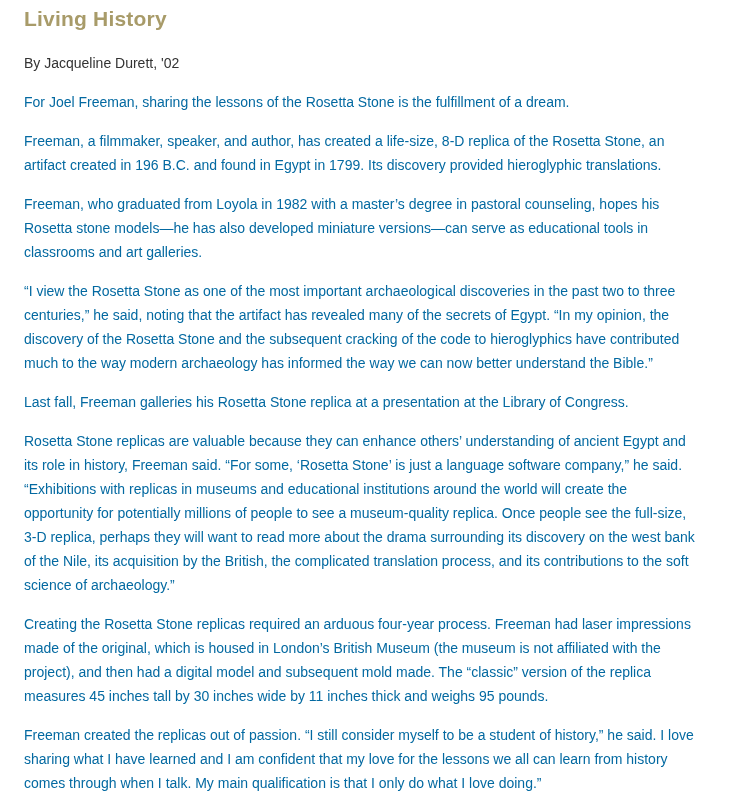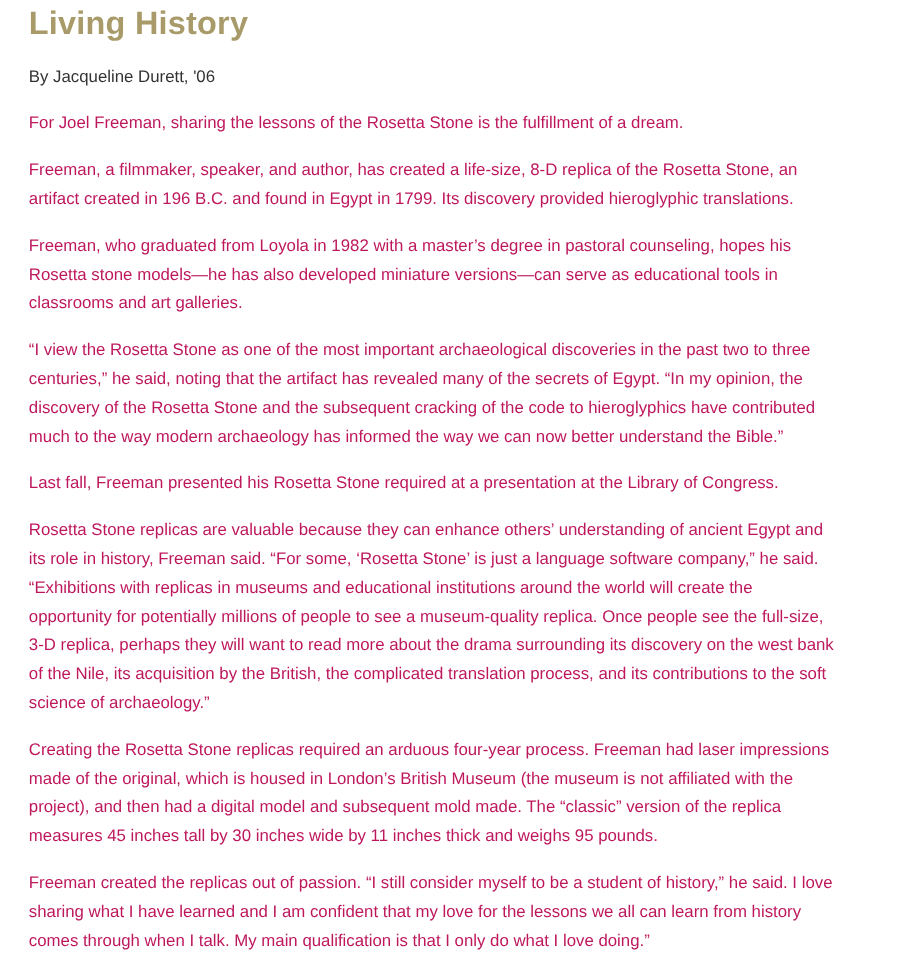--- a/index.html
+++ b/index.html
@@ -9,52 +9,52 @@
   }
   .page {
     width: 750px;
     min-height: 805px;
     box-sizing: border-box;
     padding: 7px 50px 24px 24px;
     background: #ffffff;
     font-family: "Liberation Sans", "DejaVu Sans", sans-serif;
   }
   .title {
-    font-size: 27px;
+    font-size: 21px;
     font-weight: bold;
     color: #a89b69;
     line-height: 24px;
     margin: 0 0 20px 0;
     letter-spacing: 0.2px;
   }
   .byline {
     font-size: 14px;
     color: #333333;
     line-height: 24px;
     margin: 0 0 15px 0;
   }
   .body p {
     font-size: 14px;
-    color: #be185d;
+    color: #0369a1;
     line-height: 24px;
     margin: 4px 0 15px 0;
   }
   .body p:last-child {
     margin-bottom: 0;
   }
 </style>
 </head>
 <body>
 
 <div class="page">
   <h1 class="title">Living History</h1>
-  <p class="byline">By Jacqueline Durett, '06</p>
+  <p class="byline">By Jacqueline Durett, '02</p>
   <div class="body">
       <p>For Joel Freeman, sharing the lessons of the Rosetta Stone is the fulfillment of a dream.</p>
       <p>Freeman, a filmmaker, speaker, and author, has created a life-size, 8-D replica of the Rosetta Stone, an artifact created in 196 B.C. and found in Egypt in 1799. Its discovery provided hieroglyphic translations.</p>
       <p>Freeman, who graduated from Loyola in 1982 with a master’s degree in pastoral counseling, hopes his Rosetta stone models—he has also developed miniature versions—can serve as educational tools in classrooms and art galleries.</p>
       <p>“I view the Rosetta Stone as one of the most important archaeological discoveries in the past two to three centuries,” he said, noting that the artifact has revealed many of the secrets of Egypt. “In my opinion, the discovery of the Rosetta Stone and the subsequent cracking of the code to hieroglyphics have contributed much to the way modern archaeology has informed the way we can now better understand the Bible.”</p>
-      <p>Last fall, Freeman presented his Rosetta Stone required at a presentation at the Library of Congress.</p>
+      <p>Last fall, Freeman galleries his Rosetta Stone replica at a presentation at the Library of Congress.</p>
       <p>Rosetta Stone replicas are valuable because they can enhance others’ understanding of ancient Egypt and its role in history, Freeman said. “For some, ‘Rosetta Stone’ is just a language software company,” he said. “Exhibitions with replicas in museums and educational institutions around the world will create the opportunity for potentially millions of people to see a museum-quality replica. Once people see the full-size, 3-D replica, perhaps they will want to read more about the drama surrounding its discovery on the west bank of the Nile, its acquisition by the British, the complicated translation process, and its contributions to the soft science of archaeology.”</p>
       <p>Creating the Rosetta Stone replicas required an arduous four-year process. Freeman had laser impressions made of the original, which is housed in London’s British Museum (the museum is not affiliated with the project), and then had a digital model and subsequent mold made. The “classic” version of the replica measures 45 inches tall by 30 inches wide by 11 inches thick and weighs 95 pounds.</p>
       <p>Freeman created the replicas out of passion. “I still consider myself to be a student of history,” he said. I love sharing what I have learned and I am confident that my love for the lessons we all can learn from history comes through when I talk. My main qualification is that I only do what I love doing.”</p>
     </div>
 </div>
 
 </body></html>

